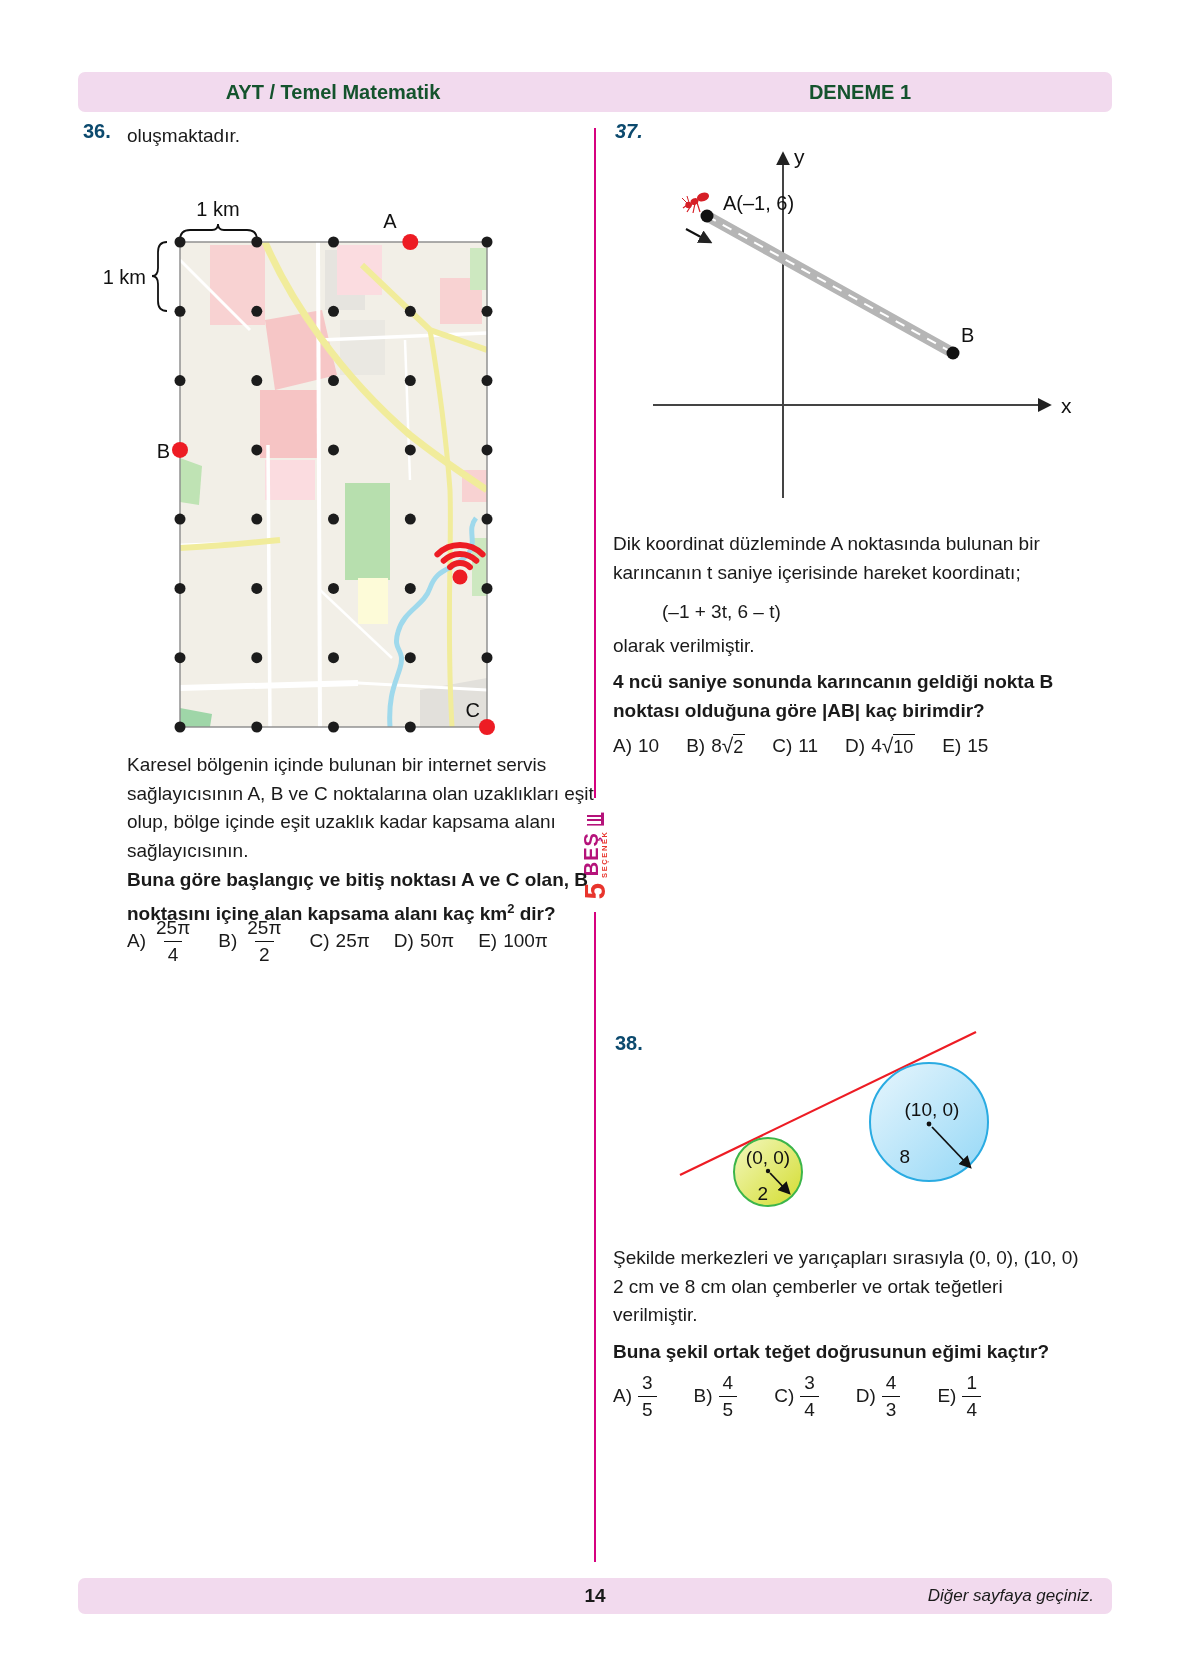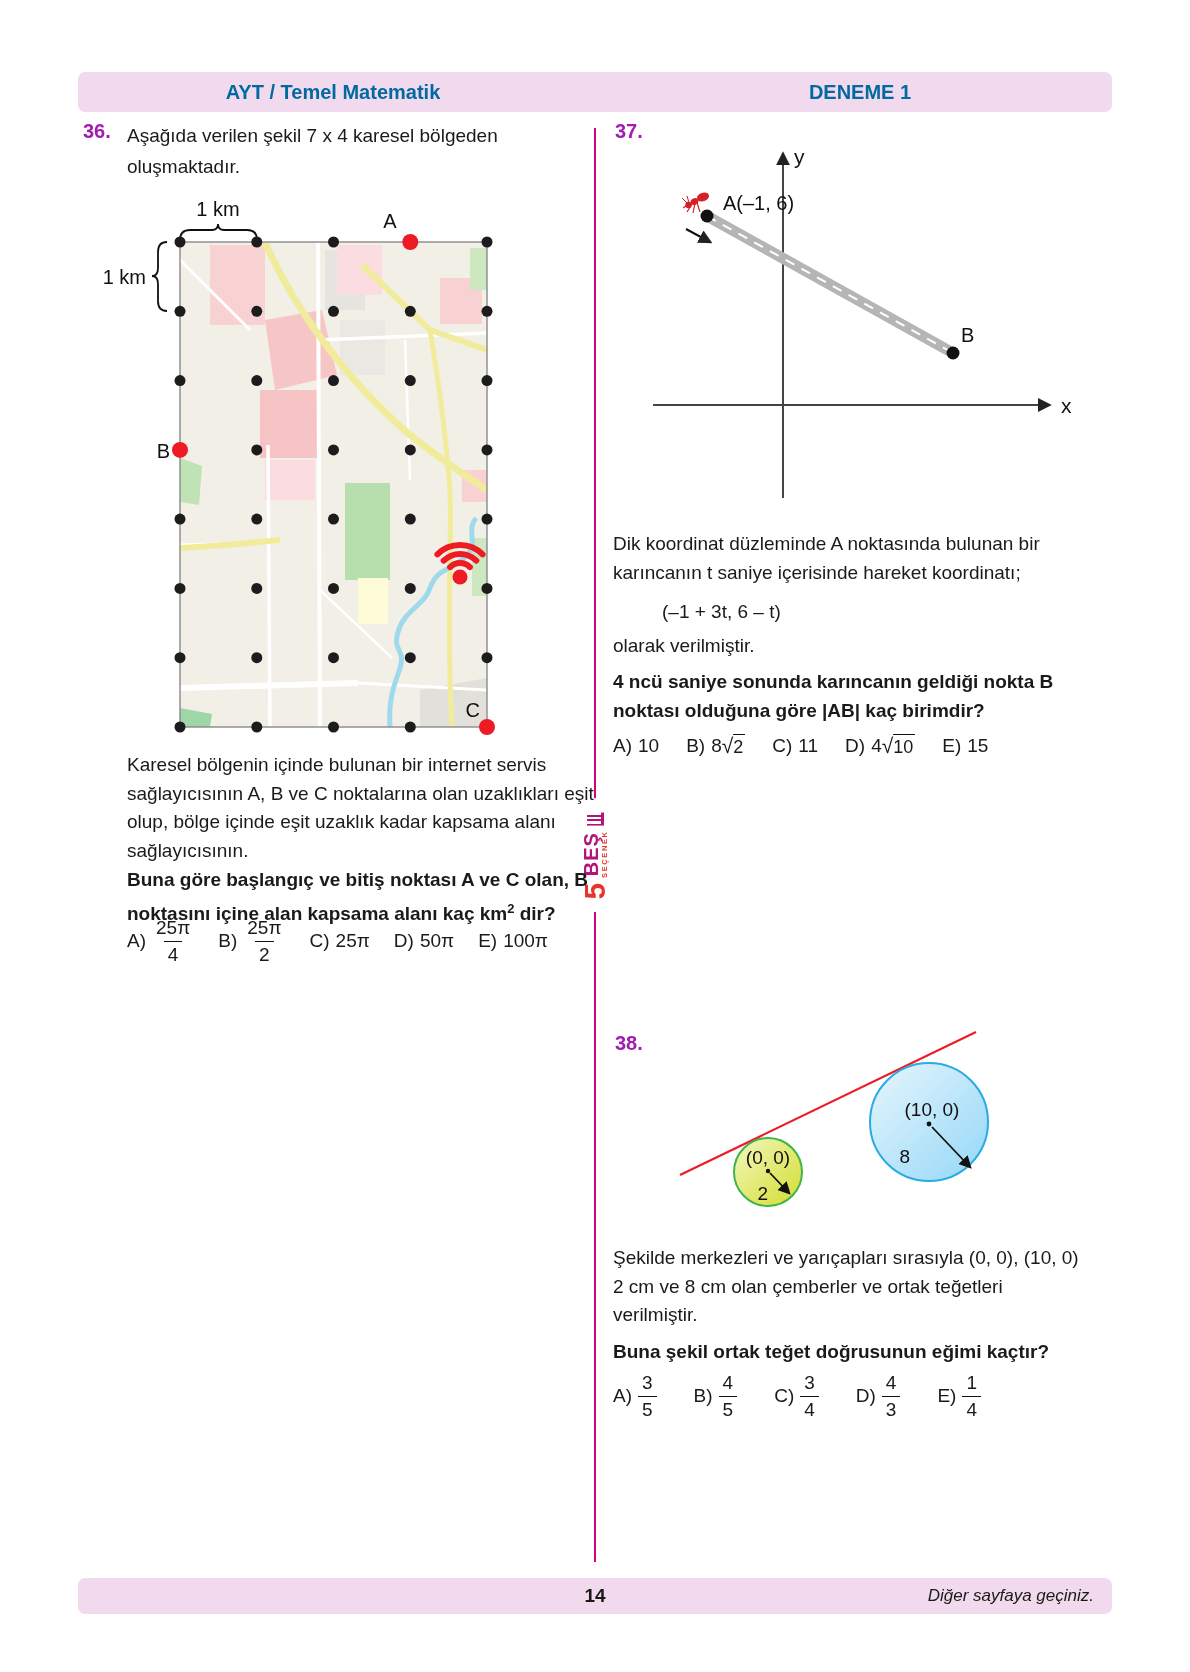--- a/index.html
+++ b/index.html
@@ -3,33 +3,33 @@
 <meta charset="utf-8">
 <style>
   html,body{margin:0;padding:0;background:#ffffff;}
   .page{position:relative;width:1190px;height:1672px;background:#ffffff;
         font-family:"Liberation Sans", sans-serif;color:#1a1a1a;overflow:hidden;}
 
   
   .band{position:absolute;left:78px;width:1034px;background:#f2daee;border-radius:7px;}
   .band.header{top:72px;height:40px;}
   .band.footer{top:1578px;height:36px;}
-  .hdr-txt{position:absolute;top:50%;transform:translateY(-50%);font-size:20px;font-weight:bold;color:#0369a1;}
+  .hdr-txt{position:absolute;top:50%;transform:translateY(-50%);font-size:20px;font-weight:bold;color:#14532d;}
   .hdr-left{left:95px;width:320px;text-align:center;}
   .hdr-right{left:622px;width:320px;text-align:center;}
   .page-num{position:absolute;left:50%;top:50%;transform:translate(-50%,-50%);font-size:19px;font-weight:bold;}
   .footer-note{position:absolute;right:18px;top:50%;transform:translateY(-50%);font-style:italic;font-size:17px;}
 
   
   .divider{position:absolute;left:594px;width:2px;background:#d6017f;}
   .div-top{top:128px;height:670px;}
   .div-bottom{top:912px;height:650px;}
 
   
-  .qnum{position:absolute;font-size:20px;font-weight:bold;color:#a21caf;}
+  .qnum{position:absolute;font-size:20px;font-weight:bold;color:#0c4a6e;}
 
   .tline{font-size:19px;line-height:28.5px;white-space:nowrap;}
   .intro{line-height:31px;}
   .bold .tline,.tline.bold{font-weight:bold;}
   .absblk{position:absolute;}
   sup{font-size:13px;}
 
   
   .opt-row{position:absolute;display:flex;align-items:center;}
   .opt{display:flex;align-items:center;font-size:19px;white-space:nowrap;}
@@ -70,21 +70,20 @@
     <span class="logo-five">5</span>
     <span class="logo-col">
       <span class="logo-word">BEŞ</span>
       <span class="logo-sub">SEÇENEK</span>
     </span>
     <span class="logo-hand"></span>
   </div>
 
   <div class="qnum" style="left:83px;top:120px;">36.</div>
   <div class="absblk" style="left:127px;top:120px;">
-    <div class="tline intro">Aşağıda verilen şekil 7 x 4 karesel bölgeden</div>
     <div class="tline intro">oluşmaktadır.</div>
   </div>
 
   <svg class="absblk" style="left:100px;top:190px;" width="420" height="560" viewBox="0 0 420 560">
     <defs>
       <clipPath id="mapclip">
           <rect x="80" y="52" width="307" height="485"></rect>
         </clipPath>
     </defs>
     <rect x="80" y="52" width="307" height="485" fill="#f2efe7" stroke="none"></rect>
@@ -221,21 +220,21 @@
     <span class="opt">
       <span class="lbl">D)</span>
       <span>50π</span>
     </span>
     <span class="opt">
       <span class="lbl">E)</span>
       <span>100π</span>
     </span>
   </div>
 
-  <div class="qnum" style="left:615px;top:120px;">37.</div>
+  <div class="qnum" style="left:615px;top:120px;font-style:italic;">37.</div>
 
   <svg class="absblk" style="left:600px;top:130px;" width="480" height="390" viewBox="0 0 480 390">
     <defs>
       <marker id="ah37" viewBox="0 0 10 10" refX="8" refY="5" markerWidth="7" markerHeight="7" orient="auto-start-reverse">
         <path d="M0,0 L10,5 L0,10 z" fill="#222"></path>
       </marker>
     </defs>
 
     <line x1="183" y1="368" x2="183" y2="24" stroke="#444" stroke-width="2" marker-end="url(#ah37)"></line>
     <line x1="53" y1="275" x2="449" y2="275" stroke="#444" stroke-width="2" marker-end="url(#ah37)"></line>

